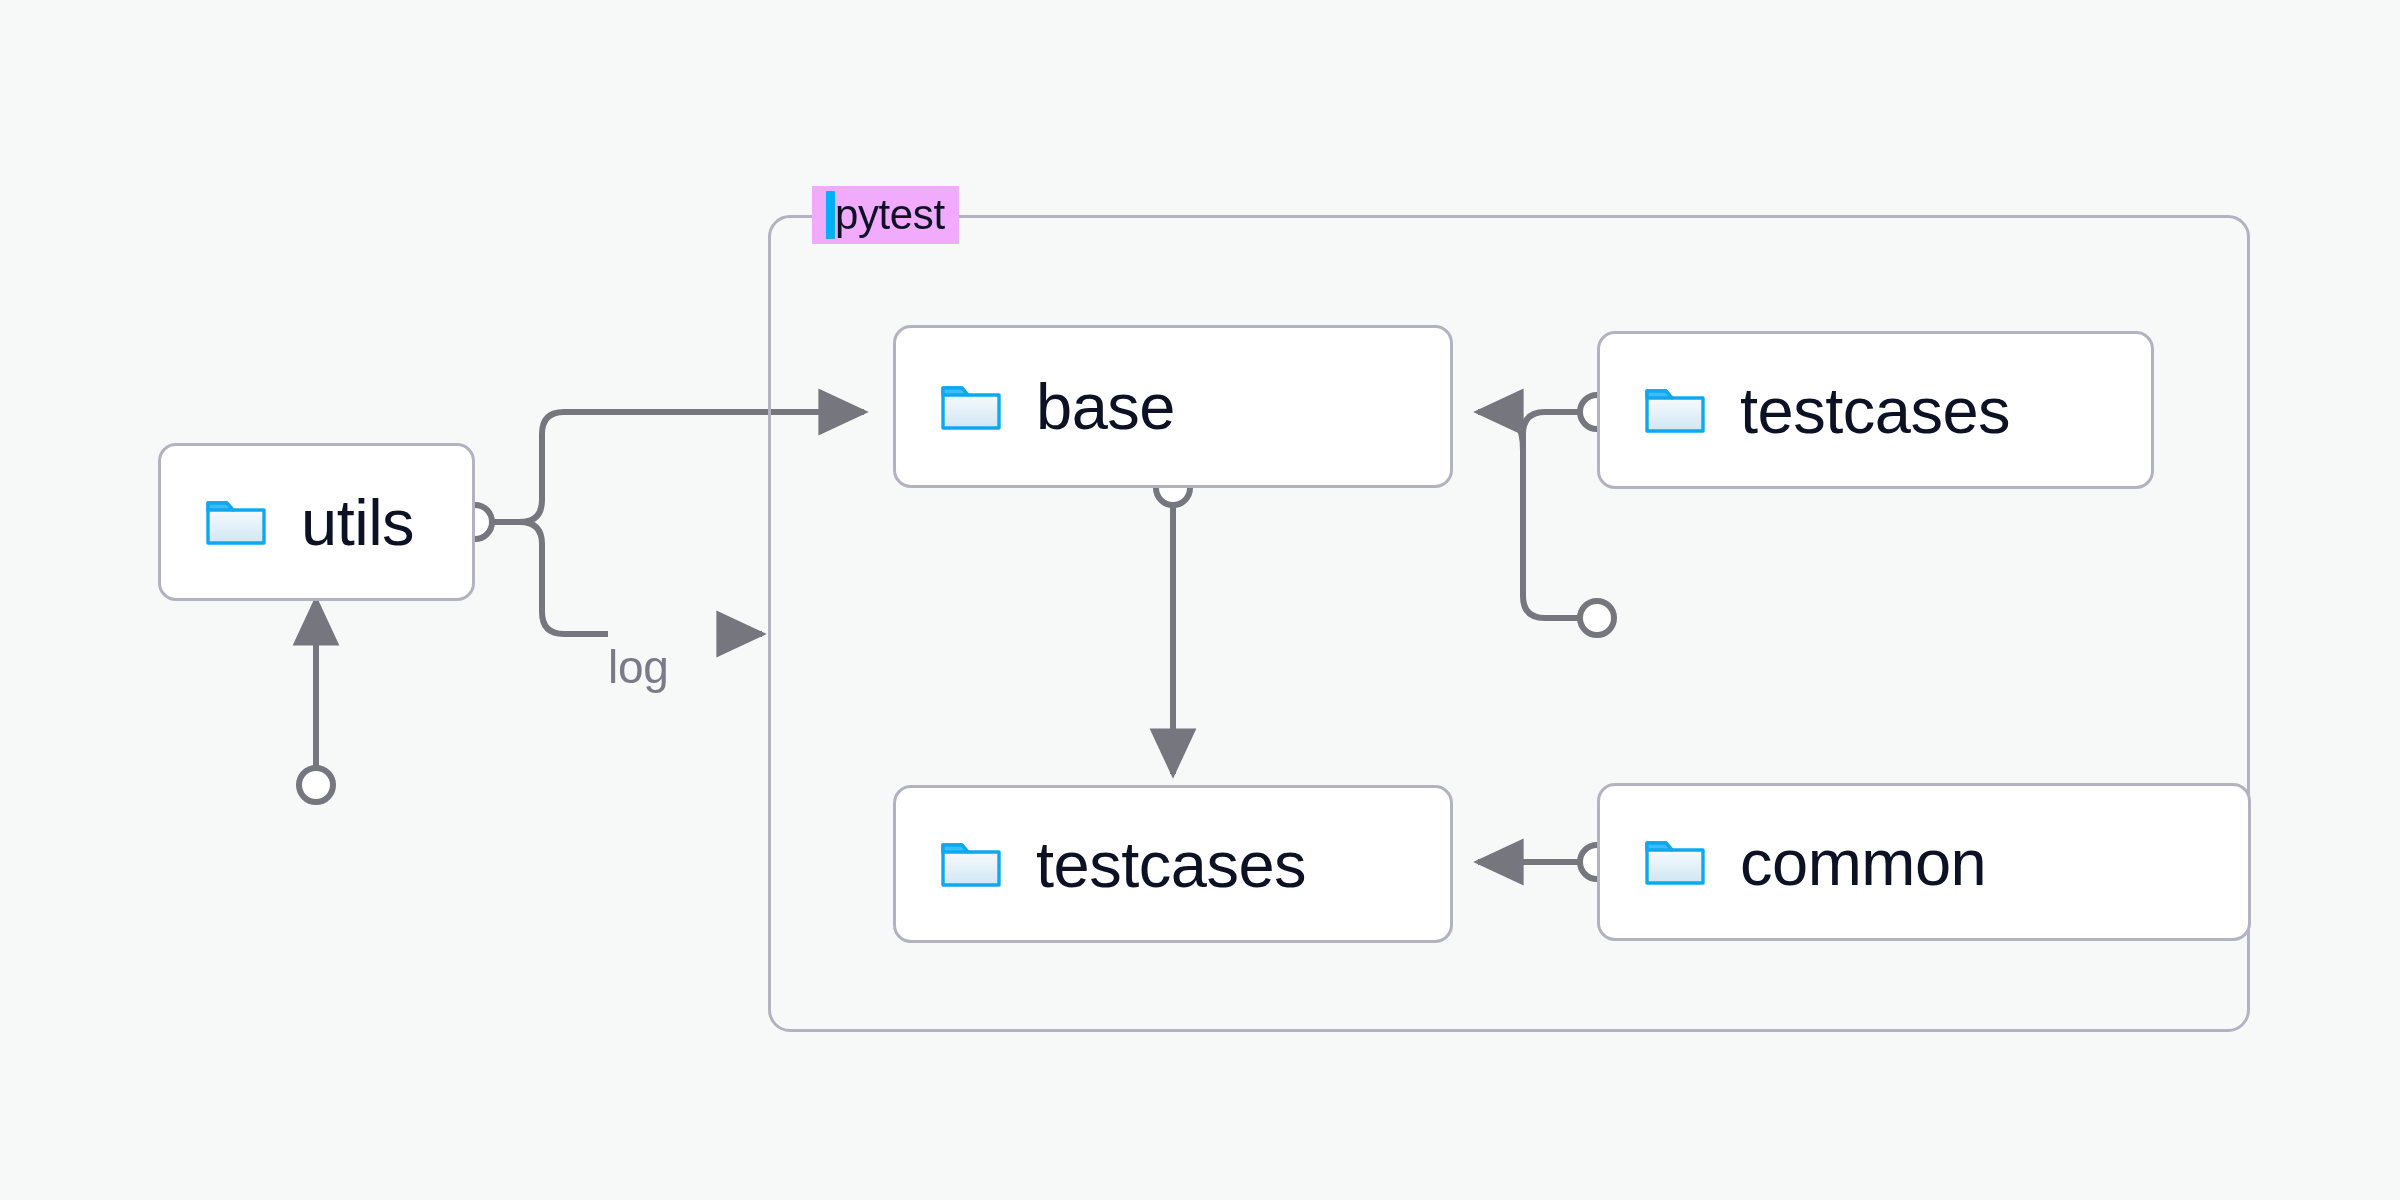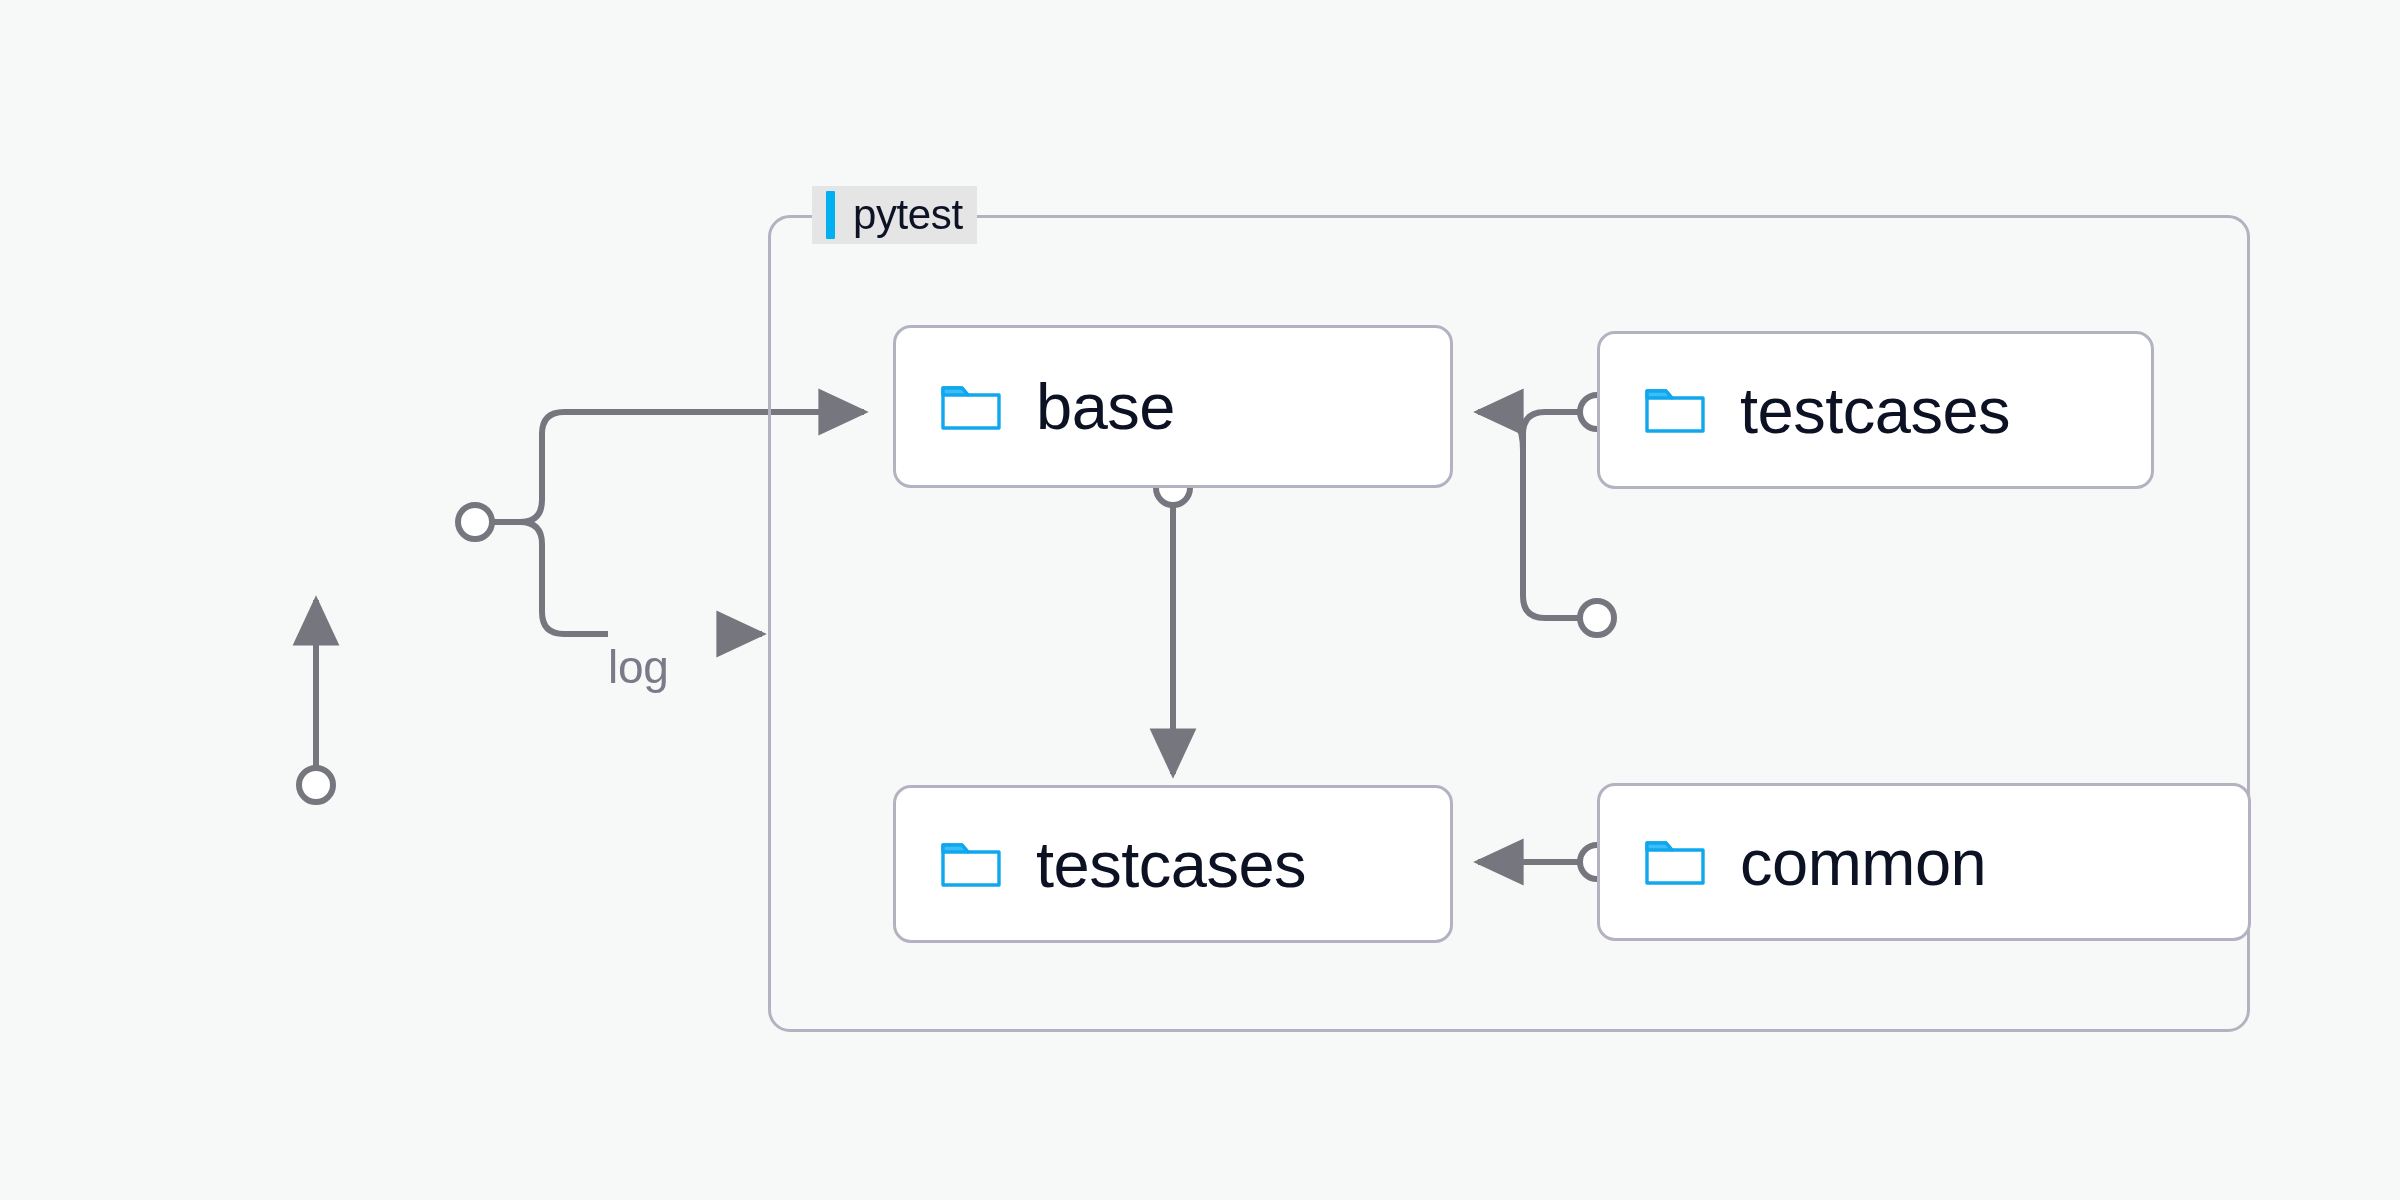--- a/index.html
+++ b/index.html
@@ -29,22 +29,21 @@
     position: absolute;
     border: 3px solid #b4b2c0;
     border-radius: 22px;
     background: transparent;
     box-sizing: border-box;
   }
   .group-label {
     position: absolute;
     display: flex;
     align-items: center;
-    gap: 18px;
-    background: #e5e5e5;
+    background: #f0abfc;
     padding: 0 14px;
     height: 58px;
   }
   .group-label-bar {
     width: 9px;
     height: 48px;
     background: #00b0f0;
     border-radius: 1px;
     flex: none;
   }
@@ -141,20 +140,33 @@
       <circle cx="1597" cy="862" r="17" fill="#ffffff" stroke="#76767f" stroke-width="6"></circle>
     </g>
   </svg>
 
   <div class="group-box" style="left:768px; top:215px; width:1482px; height:817px;"></div>
   <div class="group-label" style="left:812px; top:186px;">
     <span class="group-label-bar"></span>
     <span class="group-label-text">pytest</span>
   </div>
 
+  <div class="node" style="left:158px; top:443px; width:317px; height:158px;">
+    <svg class="folder-icon" viewBox="0 0 62 52">
+      <defs>
+        <linearGradient id="fg1" x1="0" y1="0" x2="0" y2="1">
+          <stop offset="0%" stop-color="#ffffff"></stop>
+          <stop offset="100%" stop-color="#cfe6f5"></stop>
+        </linearGradient>
+      </defs>
+      <path d="M3,7 h19 l6,7 h31 v33 h-56 z" fill="url(#fg1)" stroke="#0fa8ee" stroke-width="3.4" stroke-linejoin="round"></path>
+      <path d="M3,7 h19 l6,7 h-25 z" fill="#3dbdf5" stroke="#0fa8ee" stroke-width="3.4" stroke-linejoin="round"></path>
+    </svg>
+    <span class="node-label">utils</span>
+  </div>
 
 
   <div class="node" style="left:893px; top:325px; width:560px; height:163px;">
     <svg class="folder-icon" viewBox="0 0 62 52">
       <path d="M3,7 h19 l6,7 h31 v33 h-56 z" fill="url(#fg1)" stroke="#0fa8ee" stroke-width="3.4" stroke-linejoin="round"></path>
       <path d="M3,7 h19 l6,7 h-25 z" fill="#3dbdf5" stroke="#0fa8ee" stroke-width="3.4" stroke-linejoin="round"></path>
     </svg>
     <span class="node-label">base</span>
   </div>
 

